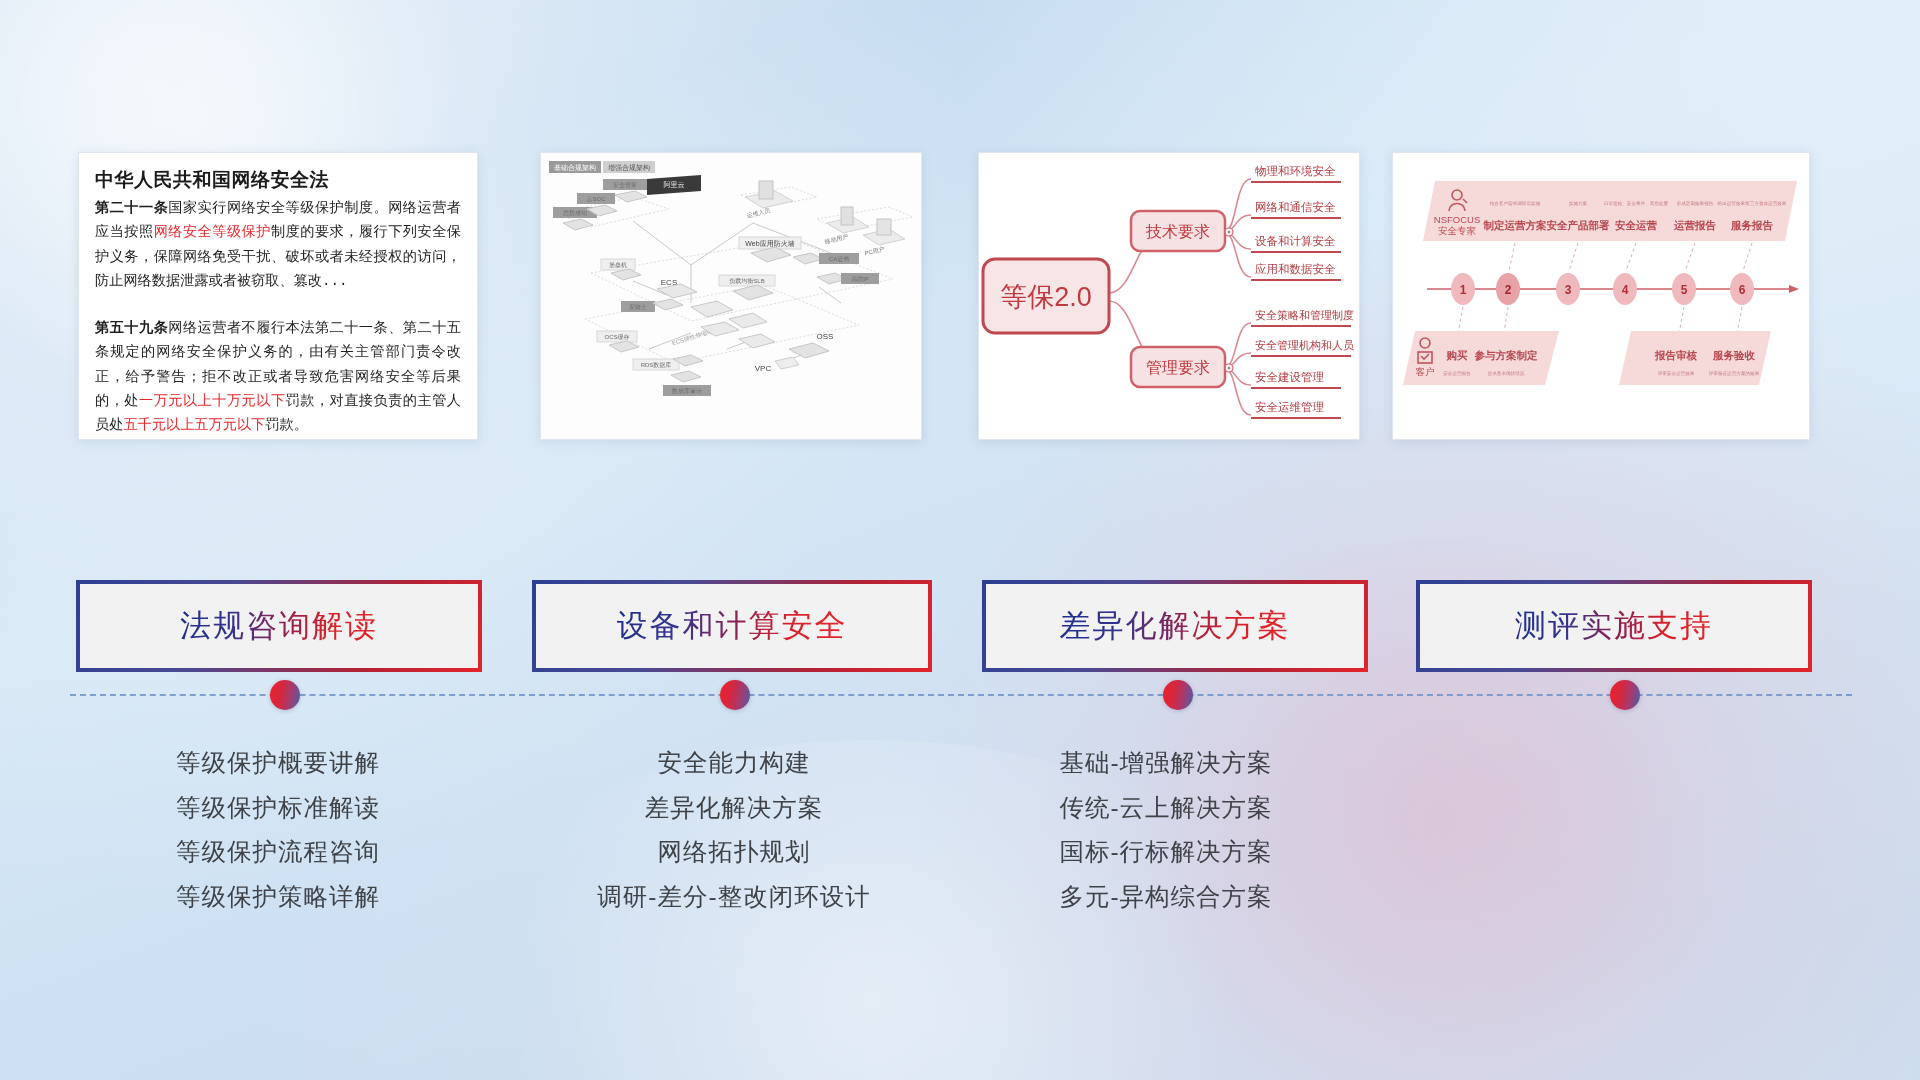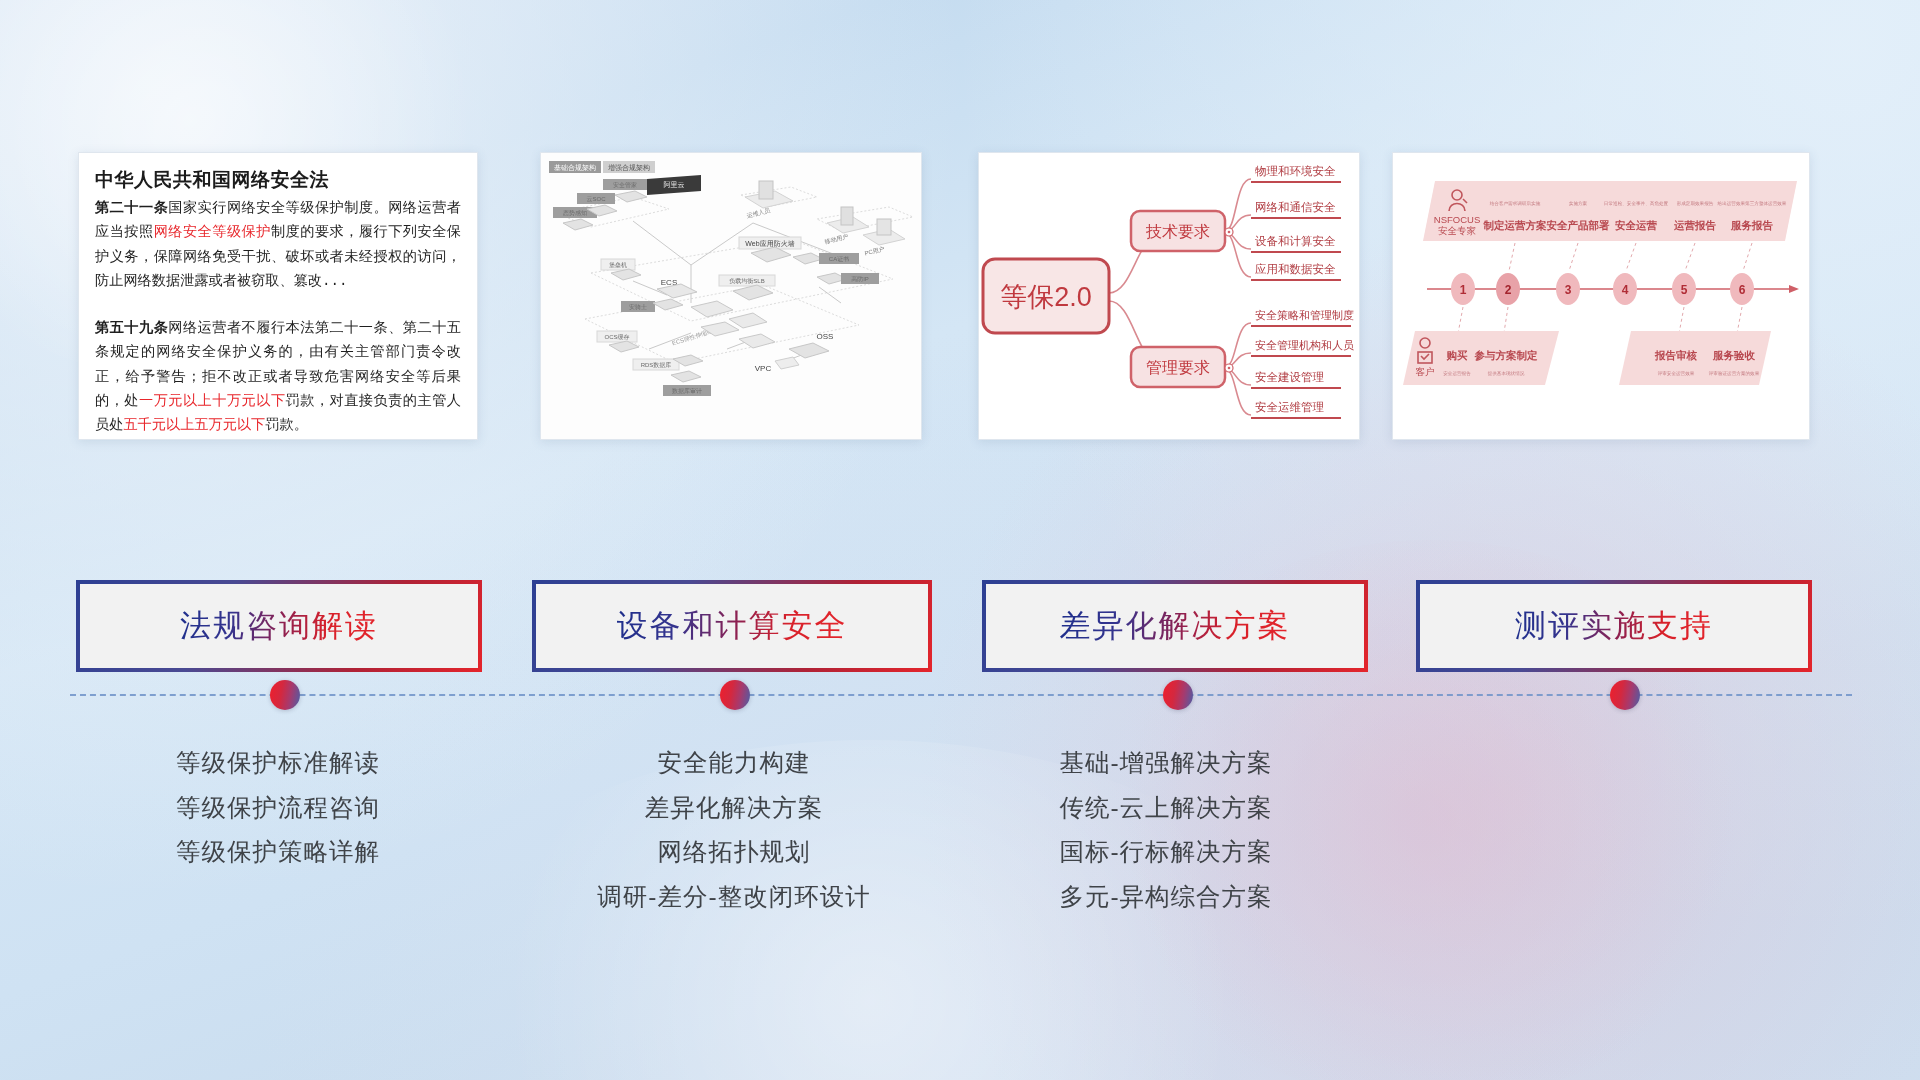--- a/index.html
+++ b/index.html
@@ -408,20 +408,21 @@
 <div class="timeline">
   <div class="line"></div>
   <div class="dot" style="left:200px"></div>
   <div class="dot" style="left:650px"></div>
   <div class="dot" style="left:1093px"></div>
   <div class="dot" style="left:1540px"></div>
 </div>
 
 <div class="lists">
   <div class="col l1">
+    <div class="item">等级保护概要讲解</div>
     <div class="item">等级保护标准解读</div>
     <div class="item">等级保护流程咨询</div>
     <div class="item">等级保护策略详解</div>
   </div>
   <div class="col l2">
     <div class="item">安全能力构建</div>
     <div class="item">差异化解决方案</div>
     <div class="item">网络拓扑规划</div>
     <div class="item">调研-差分-整改闭环设计</div>
   </div>

